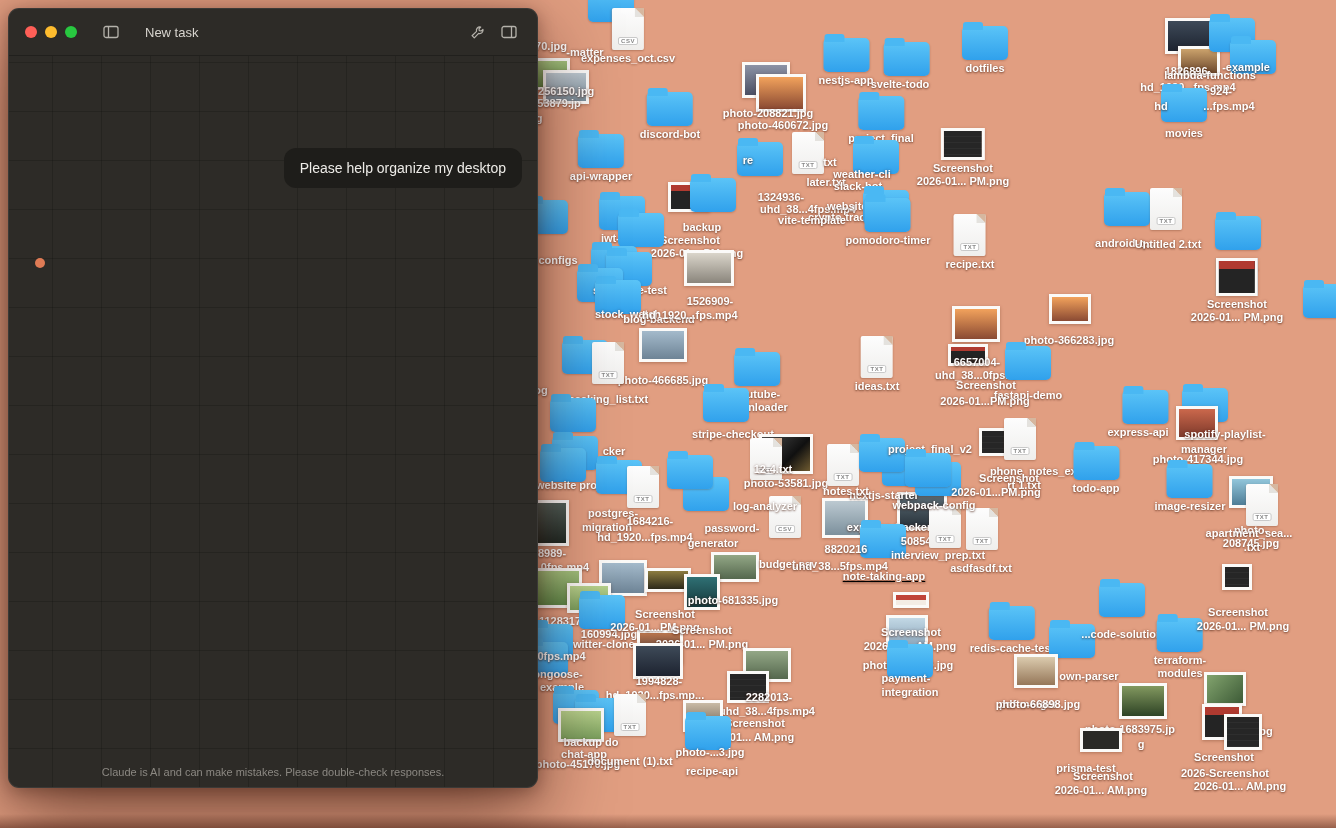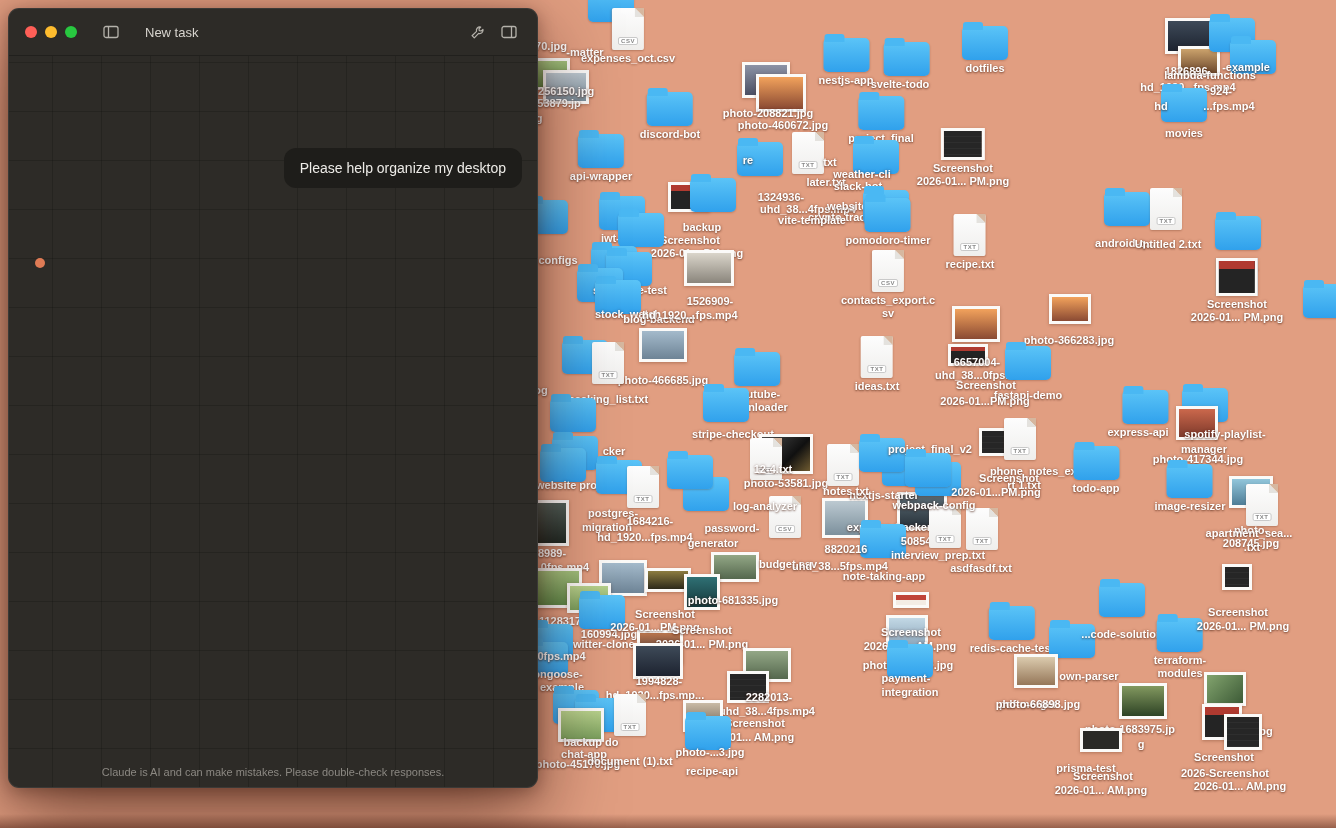--- a/index.html
+++ b/index.html
@@ -302,27 +302,20 @@
       </div>
       <div class="ditem" style="left: 608px; top: 393px;">
         <div class="dlabel">packing_list.txt</div>
       </div>
       <div class="ditem" style="left: 573px; top: 398px;">
         <div class="ic folder"></div>
       </div>
       <div class="ditem" style="left: 541px; top: 384px;">
         <div class="dlabel">og</div>
       </div>
-      <div class="ditem" style="left: 888px; top: 250px;">
-        <div class="ic page">
-          <span class="ptag">CSV</span>
-        </div>
-        <div class="dlabel">contacts_export.c
-sv</div>
-      </div>
       <div class="ditem" style="left: 877px; top: 336px;">
         <div class="ic page">
           <span class="ptag">TXT</span>
         </div>
         <div class="dlabel">ideas.txt</div>
       </div>
       <div class="ditem" style="left: 976px; top: 306px;">
         <div class="ic photo v-sunset" style="width: 42px; height: 30px;"></div>
       </div>
       <div class="ditem" style="left: 1070px; top: 294px;">
@@ -453,21 +446,21 @@
       </div>
       <div class="ditem" style="left: 883px; top: 524px;">
         <div class="ic folder"></div>
       </div>
       <div class="ditem" style="left: 846px; top: 543px;">
         <div class="dlabel">8820216</div>
       </div>
       <div class="ditem" style="left: 840px; top: 560px;">
         <div class="dlabel">uhd_38...5fps.mp4</div>
       </div>
-      <div class="ditem" style="left: 884px; top: 570px;">
+      <div class="ditem" style="left: 884px; top: 570px; text-decoration: underline;">
         <div class="dlabel">note-taking-app</div>
       </div>
       <div class="ditem" style="left: 921px; top: 535px;">
         <div class="dlabel">508541-</div>
       </div>
       <div class="ditem" style="left: 938px; top: 549px;">
         <div class="dlabel">interview_prep.txt</div>
       </div>
       <div class="ditem" style="left: 981px; top: 562px;">
         <div class="dlabel">asdfasdf.txt</div>

